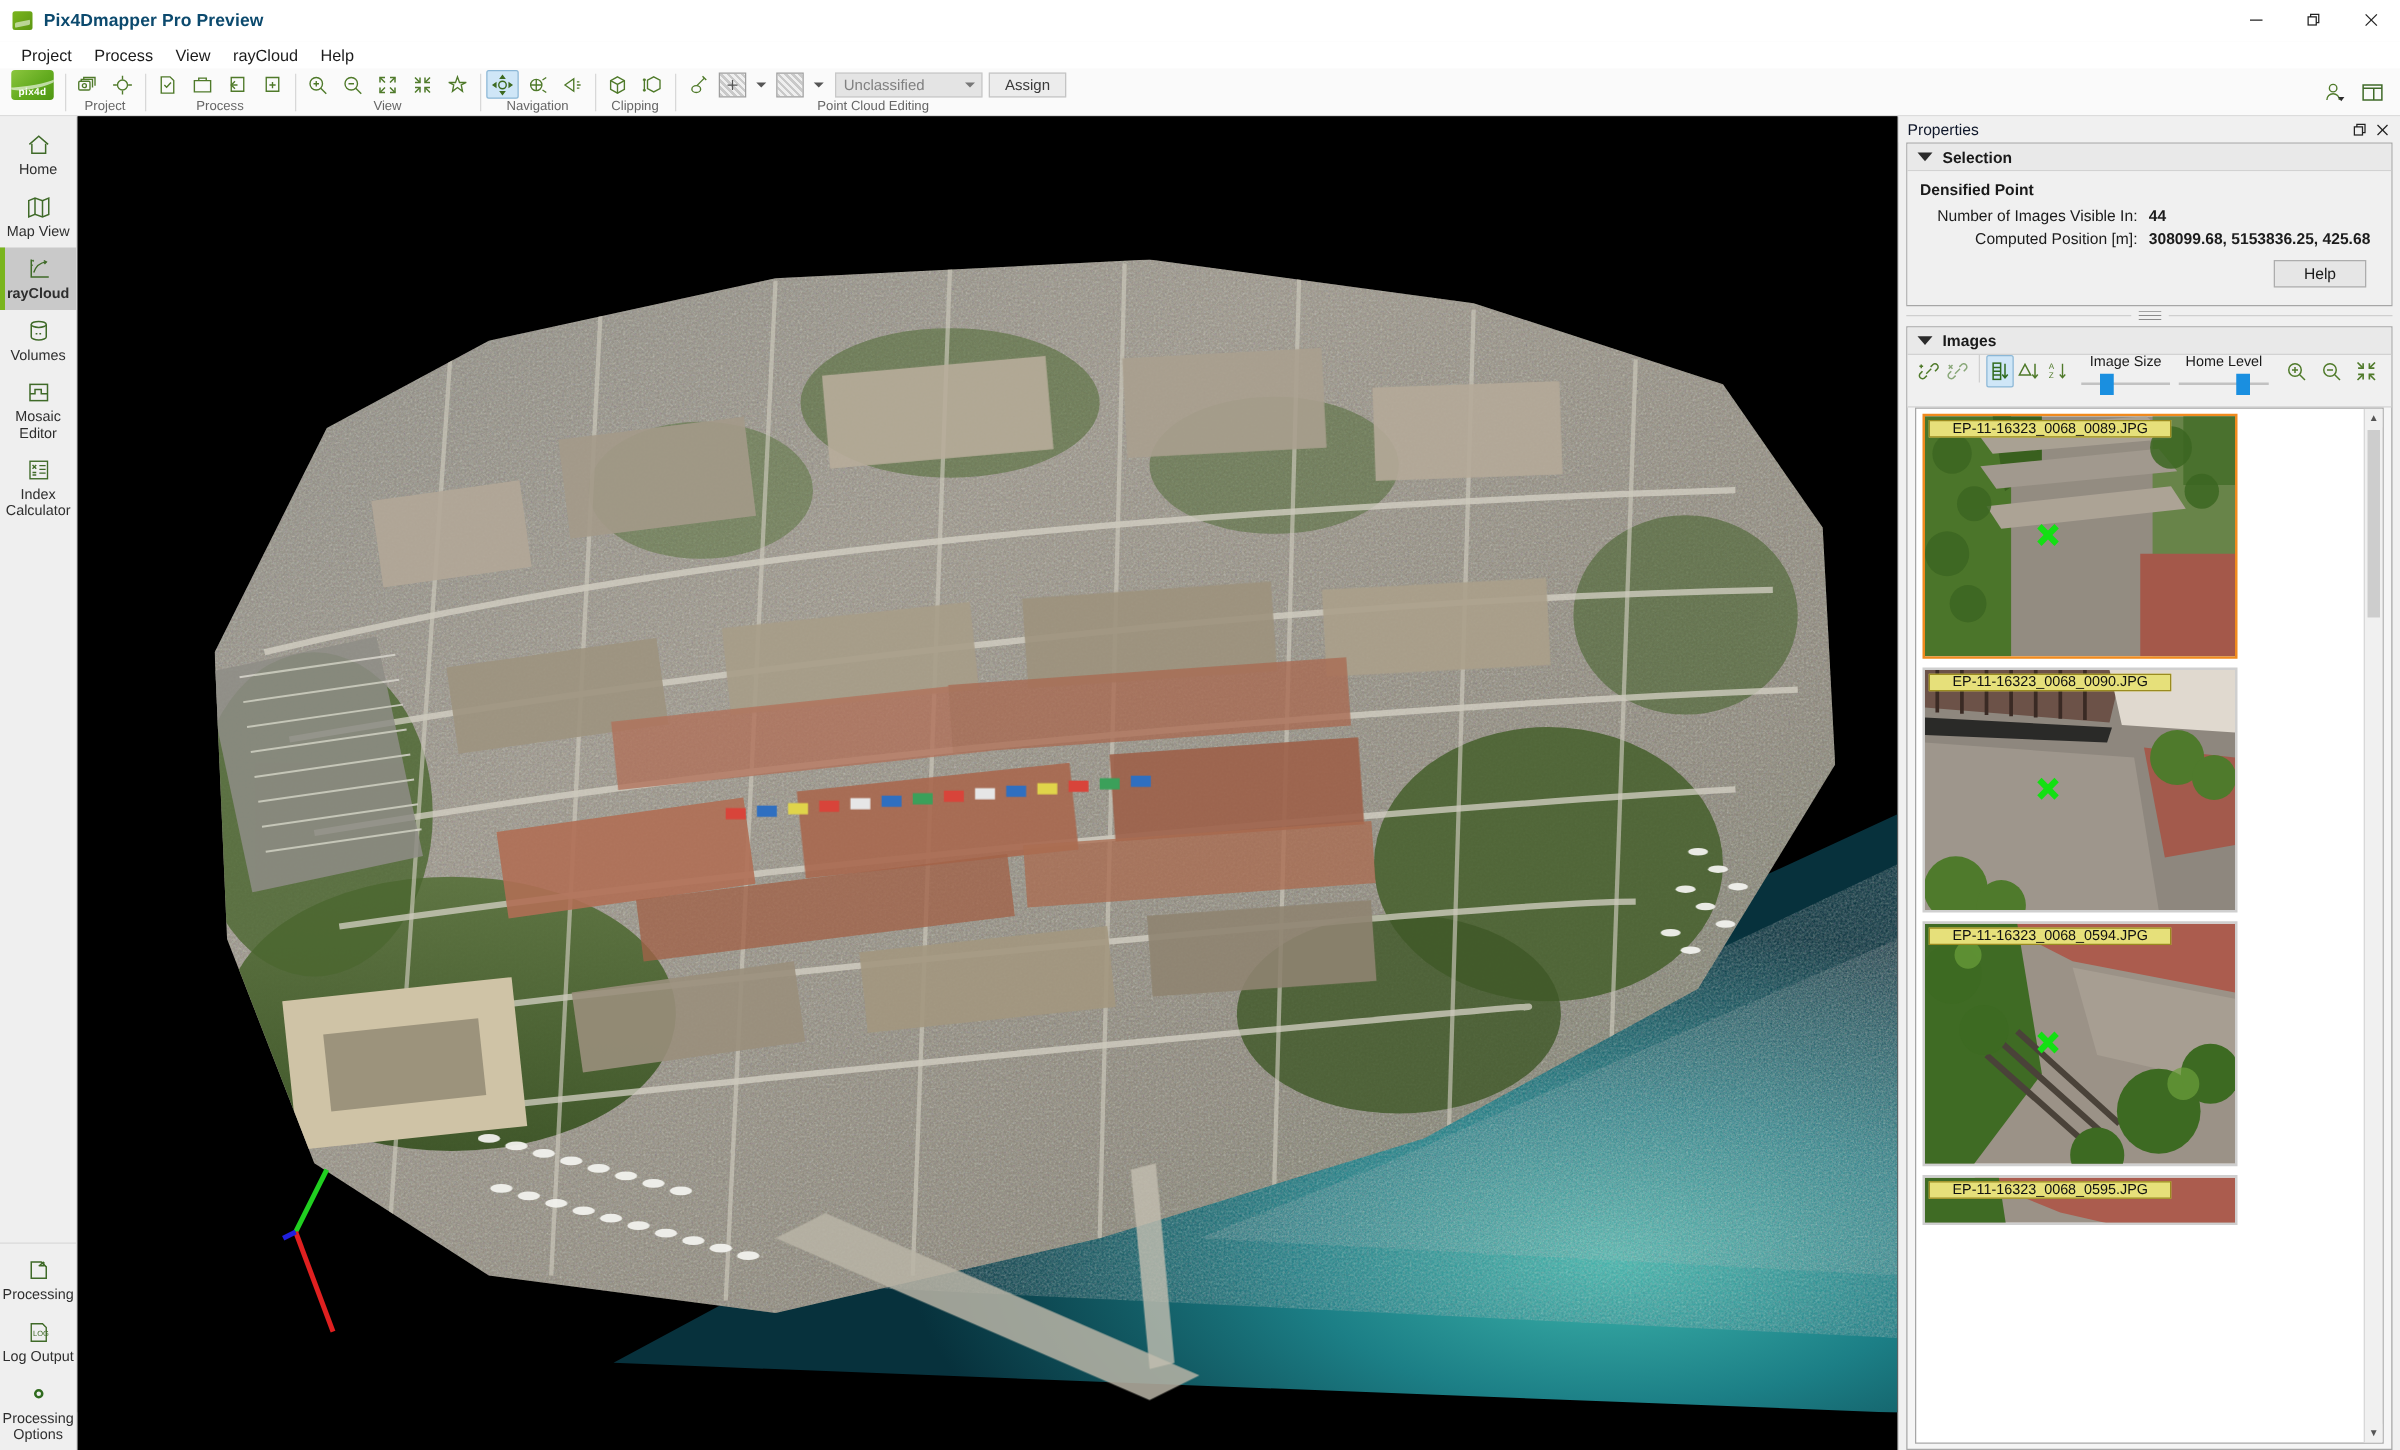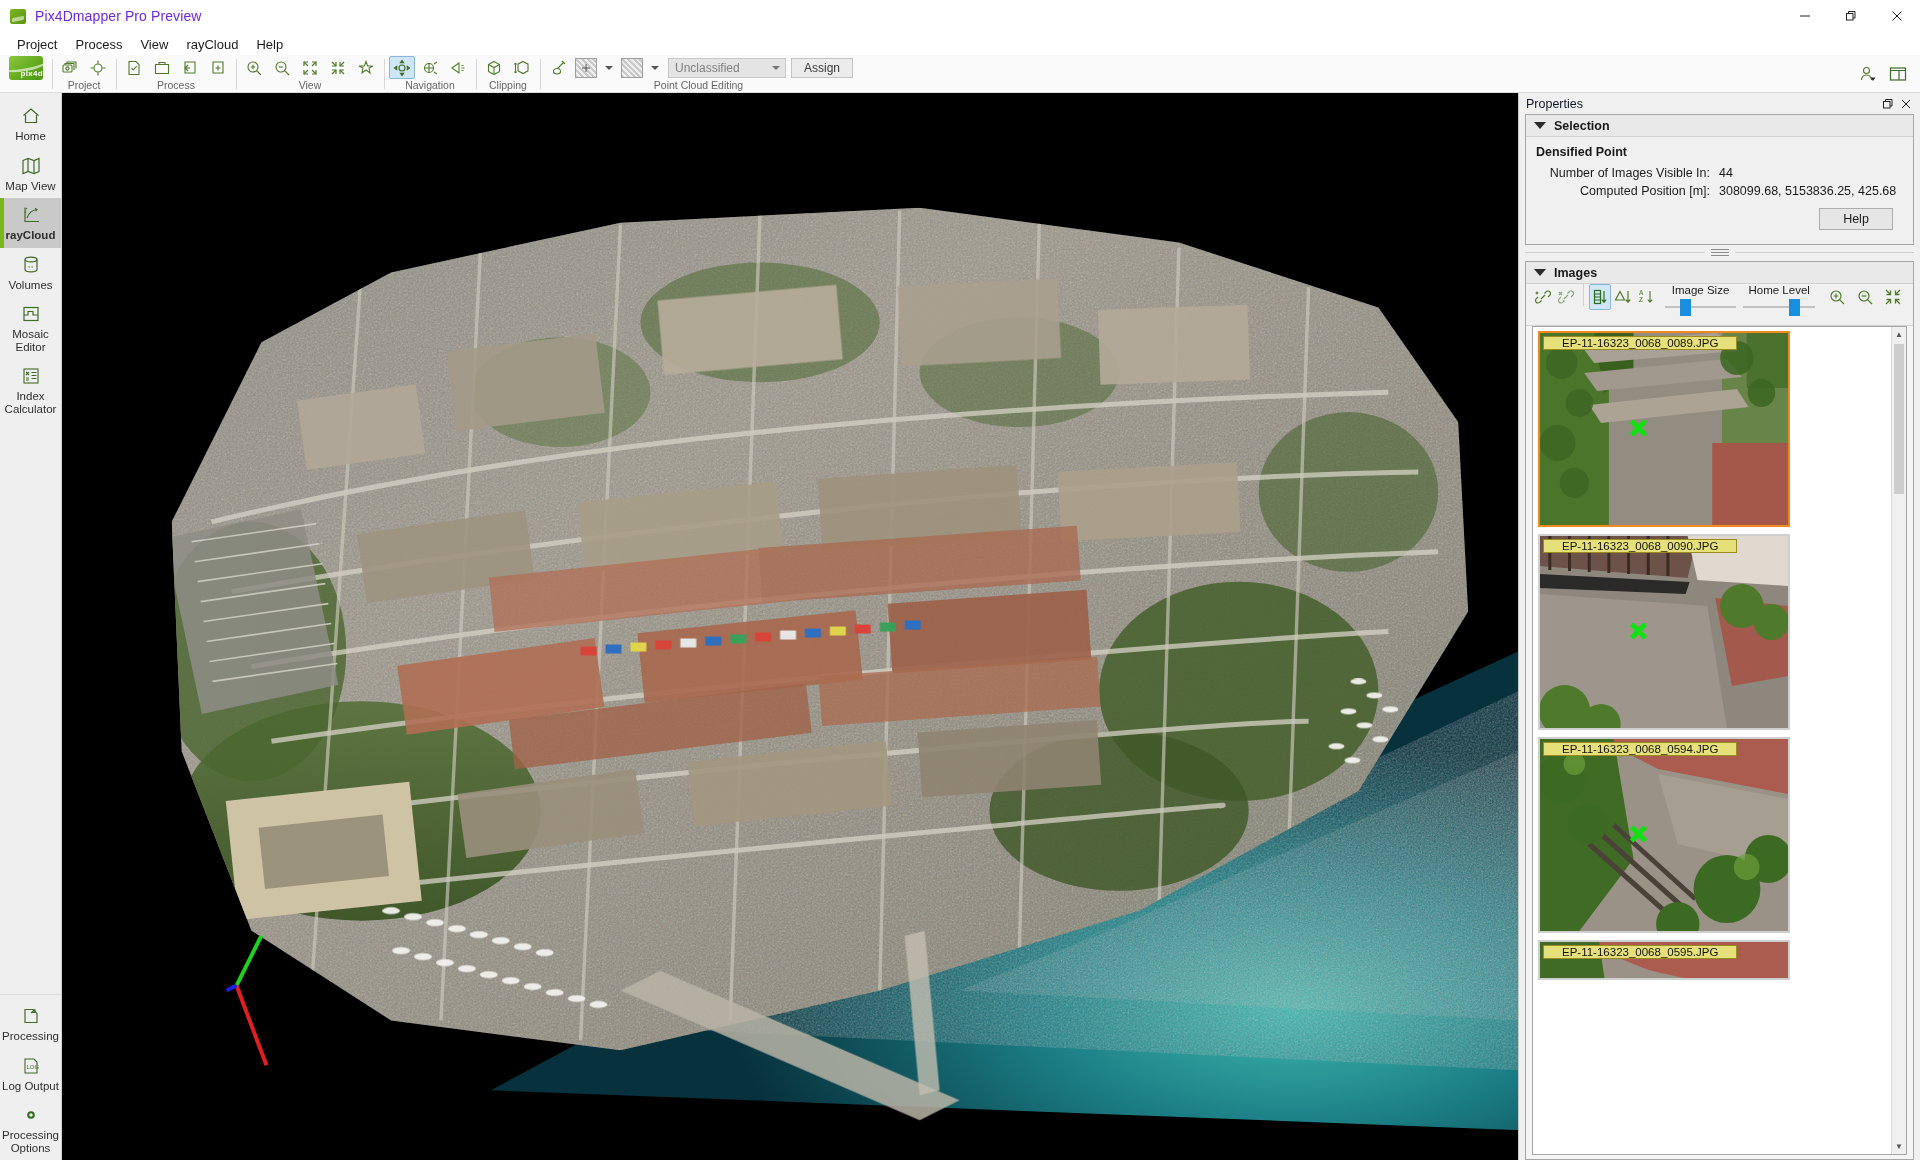--- a/index.html
+++ b/index.html
@@ -20,21 +20,21 @@
   }
   .titlebar .app-icon {
     width: 16px; height: 15px; margin-left: 10px; margin-right: 9px;
     background: linear-gradient(135deg,#7ab51d 0%, #5c9612 100%);
     border-radius: 2px; position: relative;
   }
   .titlebar .app-icon::after{
     content:""; position:absolute; left:2px; top:8px; width:12px; height:4px;
     background: rgba(255,255,255,.55); border-radius:1px; transform: skewY(-12deg);
   }
-  .titlebar .title { font-size: 14px; color: #6d28d9; letter-spacing: .1px; }
+  .titlebar .title { font-size: 14px; color: #0c4a6e; letter-spacing: .1px; font-weight: bold; }
   .titlebar .spacer { flex: 1; }
   .win-btn {
     width: 46px; height: 33px; display: flex; align-items: center; justify-content: center;
     color: #222; font-size: 15px; line-height: 1;
   }
 
   
   .menubar { height: 22px; flex: 0 0 22px; background: #ffffff; display: flex; align-items: center; padding-left: 8px; }
   .menubar .menu-item { padding: 2px 9px; font-size: 13px; color: #1b1b1b; }
 
@@ -54,21 +54,21 @@
     width: 26px; height: 23px; display: flex; align-items: center; justify-content: center;
     margin: 0 1px; border: 1px solid transparent; border-radius: 2px;
   }
   .tb-btn.active { background: #cfe6f7; border: 1px solid #8bb7d6; }
   .tb-btn svg { display: block; }
   .logo-cell { width: 52px; display:flex; align-items:center; justify-content:center; }
   .logo-box {
     width: 34px; height: 24px; border-radius: 3px;
     background: linear-gradient(140deg,#8cc63f 0%, #63ab1f 55%, #4e9613 100%);
     position: relative; overflow: hidden;
-    display:flex; align-items:flex-end; justify-content:flex-end;
+    display:flex; align-items:flex-end; justify-content:center;
   }
   .logo-box .swoosh {
     position:absolute; left:-4px; top:2px; width:44px; height:13px;
     border-bottom: 3px solid rgba(255,255,255,.6); border-radius: 0 0 60% 40%;
     transform: rotate(-9deg);
   }
   .logo-box .txt { font-size: 8px; color:#fff; font-weight:bold; letter-spacing:.3px; margin-bottom:2px; z-index:2;}
   .caret { width: 0; height: 0; border-left: 4px solid transparent; border-right: 4px solid transparent; border-top: 4px solid #555; margin: 0 5px; }
   .class-select {
     width: 118px; height: 20px; background: #e4e4e4; border: 1px solid #c8c8c8;
@@ -131,21 +131,21 @@
   .panel-header {
     height: 22px; flex: 0 0 22px; display: flex; align-items: center; padding-left: 8px;
     background: #e9e9e9; border-bottom: 1px solid #d2d2d2; font-weight: bold; font-size: 12.5px;
   }
   .tri { width: 0; height: 0; border-left: 6px solid transparent; border-right: 6px solid transparent;
          border-top: 7px solid #2b2b2b; margin-right: 8px; }
   .sel-body { padding: 8px 10px 6px 10px; background: #f0f0f0; }
   .sel-h { font-weight: bold; font-size: 12.5px; margin-bottom: 7px; }
   .kv { display: flex; margin-bottom: 4px; font-size: 12.5px; }
   .kv .k { width: 183px; text-align: right; padding-right: 9px; color: #1b1b1b; }
-  .kv .v { color: #1b1b1b; }
+  .kv .v { color: #1b1b1b; font-weight: bold; }
   .help-row { display: flex; justify-content: flex-end; padding: 6px 10px 8px 0; }
   .help-btn {
     width: 74px; height: 22px; background: #e6e6e6; border: 1px solid #adadad;
     font-size: 12.5px; display: flex; align-items: center; justify-content: center;
   }
   .splitter { height: 13px; display: flex; align-items: center; justify-content: center; margin: 1px 6px 2px 6px; }
   .splitter .line { flex: 1; height: 1px; background: #cfcfcf; }
   .splitter .grip { width: 18px; height: 7px; margin: 0 6px;
       background: repeating-linear-gradient(to bottom,#8a8a8a 0 1px, transparent 1px 3px); }
 

